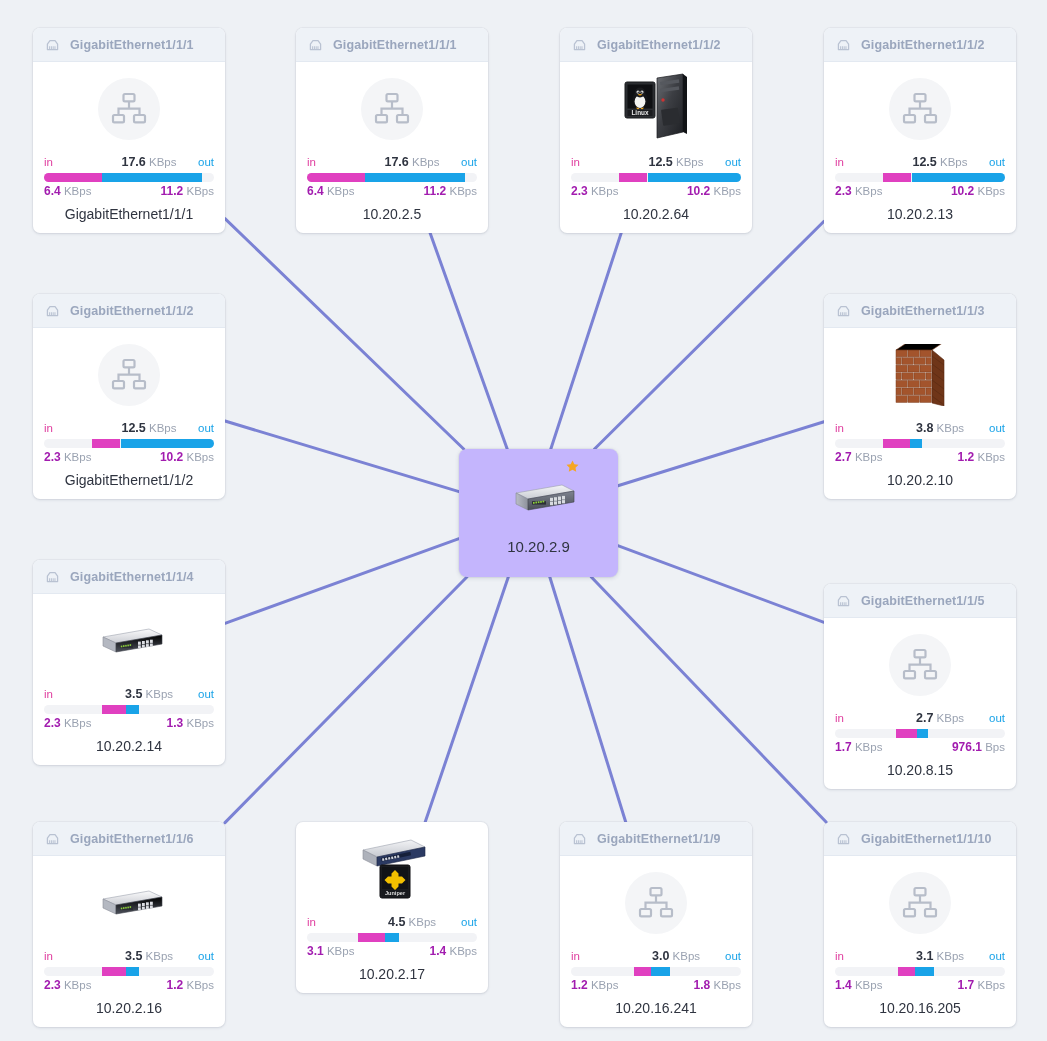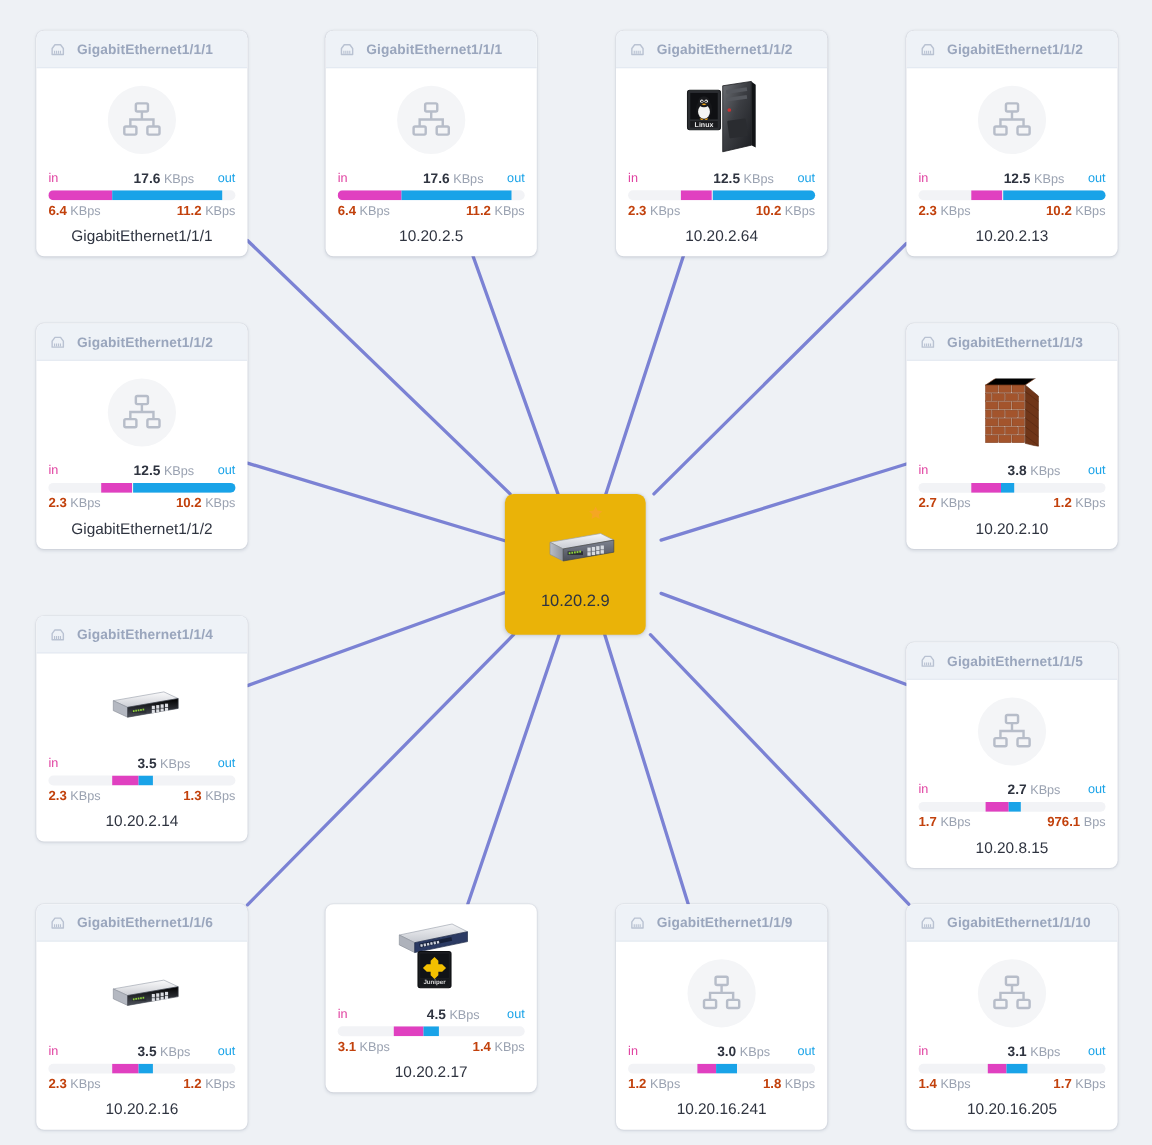--- a/index.html
+++ b/index.html
@@ -149,38 +149,38 @@
 
   .meter-bottom {
     position: relative;
     height: 15px;
     line-height: 15px;
     font-size: 11.5px;
     color: #9aa2b1;
   }
   .meter-bottom .lo { position: absolute; left: 0; }
   .meter-bottom .hi { position: absolute; right: 0; }
-  .meter-bottom b { color: #c2410c; font-weight: bold; font-size: 12px; }
+  .meter-bottom b { color: #a21caf; font-weight: bold; font-size: 12px; }
 
   .node-name {
     text-align: center;
     font-size: 14px;
     color: #2f3440;
     margin-top: 7px;
     white-space: nowrap;
     overflow: hidden;
     text-overflow: ellipsis;
   }
 
   
   #center-node {
     position: absolute;
-    width: 128px;
+    width: 159px;
     height: 128px;
-    background: #eab308;
+    background: #c4b5fd;
     border-radius: 8px;
     box-shadow: 0 1px 4px rgba(40,55,85,.16), 0 0 0 1px rgba(40,55,85,.04);
     z-index: 3;
     box-sizing: border-box;
   }
   #center-node .star {
     position: absolute;
     top: 10px;
     right: 38px;
     width: 15px;

